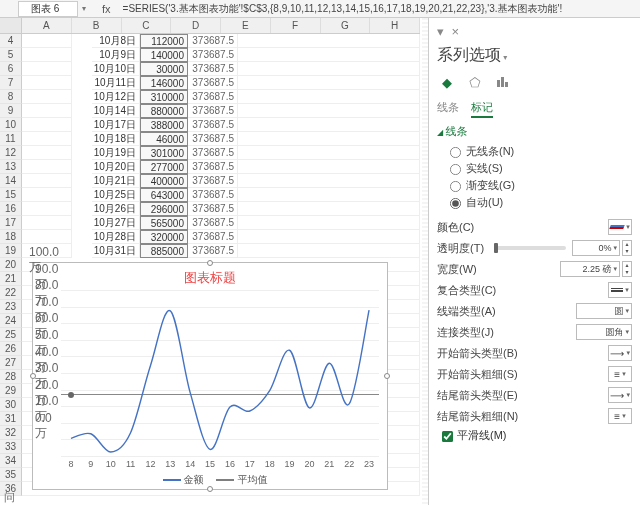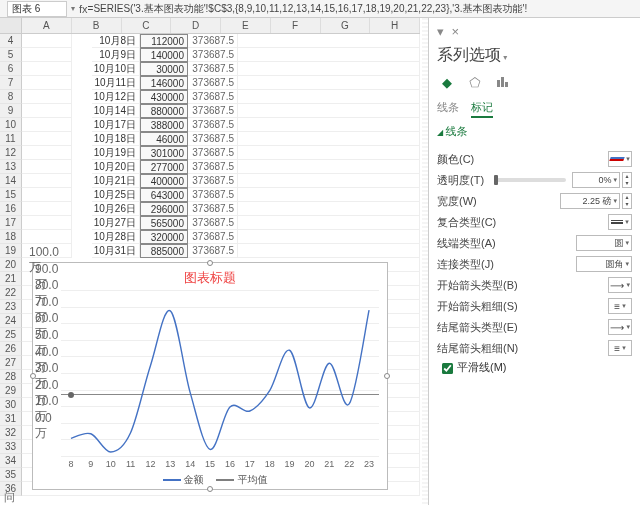--- a/index.html
+++ b/index.html
@@ -1,21 +1,21 @@
 <!DOCTYPE html>
 <html><head>
 <meta charset="utf-8">
 <style>
   * { box-sizing: border-box; margin: 0; padding: 0; font-family: "Microsoft YaHei", sans-serif; }
   body { background: #fff; font-size: 11px; color: #333; width: 640px; height: 505px; overflow: hidden; position: relative; }
   
   .namebox-area { position:absolute; top:0; left:0; right:0; height:18px; background:#f5f5f5; border-bottom:1px solid #ccc; display:flex; align-items:center; }
-  .namebox { width:60px; height:16px; background:#fff; border:1px solid #ccc; font-size:10px; display:flex; align-items:center; padding:0 4px; margin-left:7px; }
+  .namebox { width:60px; height:16px; background:#fff; border:1px solid #ccc; font-size:10px; display:flex; align-items:center; padding:0 12px; margin-left:18px; }
   .namebox-drop { width:12px; text-align:center; color:#777; font-size:8px; }
-  .fx-label { margin:0 0; color:#555; font-size:11px; }
+  .fx-label { margin:0 12px; color:#555; font-size:11px; }
   .formula-bar { flex:1; font-size:10px; color:#444; white-space:nowrap; overflow:hidden; }
   
   .col-headers { position:absolute; top:18px; left:22px; right:220px; height:16px; background:#f0f0f0; display:flex; border-bottom:1px solid #ccc; }
   .col-headers div { flex:1; text-align:center; border-right:1px solid #ddd; color:#555; font-size:10px; line-height:16px; }
   .selall { position:absolute; top:18px; left:0; width:22px; height:16px; background:#e8e8e8; border-right:1px solid #ccc; border-bottom:1px solid #ccc; }
   
   .grid { position:absolute; top:34px; left:0; width:420px; bottom:0; overflow:hidden; }
   .row { display:flex; height:14px; }
   .rowhead { width:22px; background:#f0f0f0; border-right:1px solid #ccc; border-bottom:1px solid #e5e5e5; text-align:center; font-size:10px; color:#555; line-height:14px; }
   .cell { width:50px; border-right:1px solid #eee; border-bottom:1px solid #eee; text-align:right; padding-right:3px; font-size:10px; line-height:14px; overflow:hidden; white-space:nowrap; }
@@ -128,21 +128,21 @@
     <div class="cell"></div>
     <div class="cell b">10月11日</div>
     <div class="cell c">146000</div>
     <div class="cell d">373687.5</div>
     <div class="cell wide"></div>
     </div>
     <div class="row">
       <div class="rowhead">8</div>
     <div class="cell"></div>
     <div class="cell b">10月12日</div>
-    <div class="cell c">430000</div>
+    <div class="cell c">310000</div>
     <div class="cell d">373687.5</div>
     <div class="cell wide"></div>
     </div>
     <div class="row">
       <div class="rowhead">9</div>
     <div class="cell"></div>
     <div class="cell b">10月14日</div>
     <div class="cell c">880000</div>
     <div class="cell d">373687.5</div>
     <div class="cell wide"></div>
@@ -379,20 +379,26 @@
           <rect x="5" y="1" width="3" height="10" fill="#888"></rect>
           <rect x="9" y="6" width="3" height="5" fill="#888"></rect>
         </svg>
       </div>
   </div>
   <div class="tabs">
     <span>线条</span>
     <span class="active">标记</span>
   </div>
   <div class="section-head">线条</div>
+  <div class="radios">
+    <label><input type="radio" name="ls" style=""><span>无线条(N)</span></label>
+    <label><input type="radio" name="ls" style=""><span>实线(S)</span></label>
+    <label><input type="radio" name="ls" style=""><span>渐变线(G)</span></label>
+    <label><input type="radio" name="ls" checked="" style=""><span>自动(U)</span></label>
+  </div>
   <div style="height:4px"></div>
   <div class="prop">
       <span>颜色(C)</span>
     <span class="swatch-btn">
         <span class="line-ico" style="height:3px;border-bottom:2px solid #c00;background:none;border-top:2px solid #4472c4;transform:skewX(-20deg)"></span>
       </span>
   </div>
   <div class="prop">
       <span>透明度(T)</span>
     <div class="ctl" style="flex:1;margin-left:6px">

